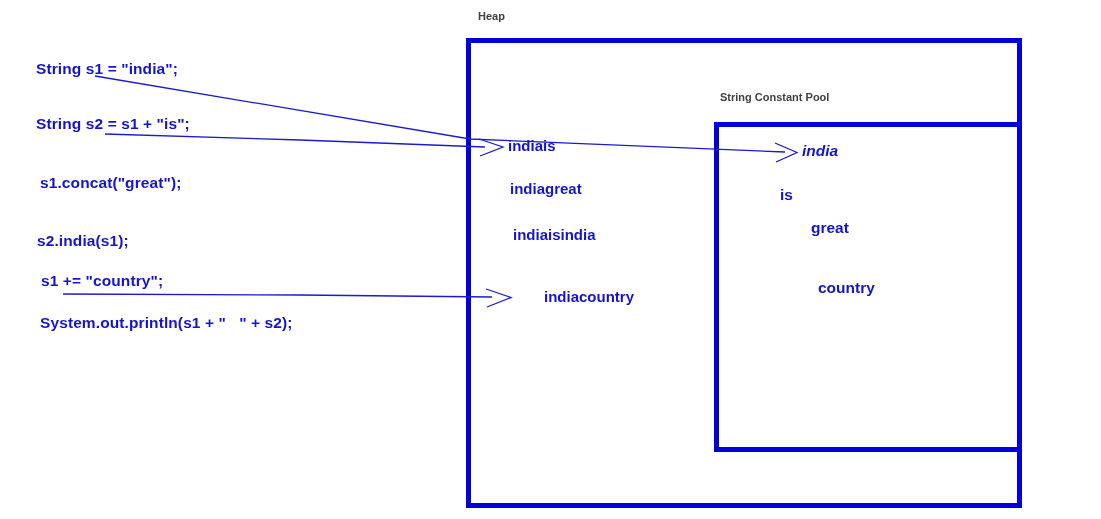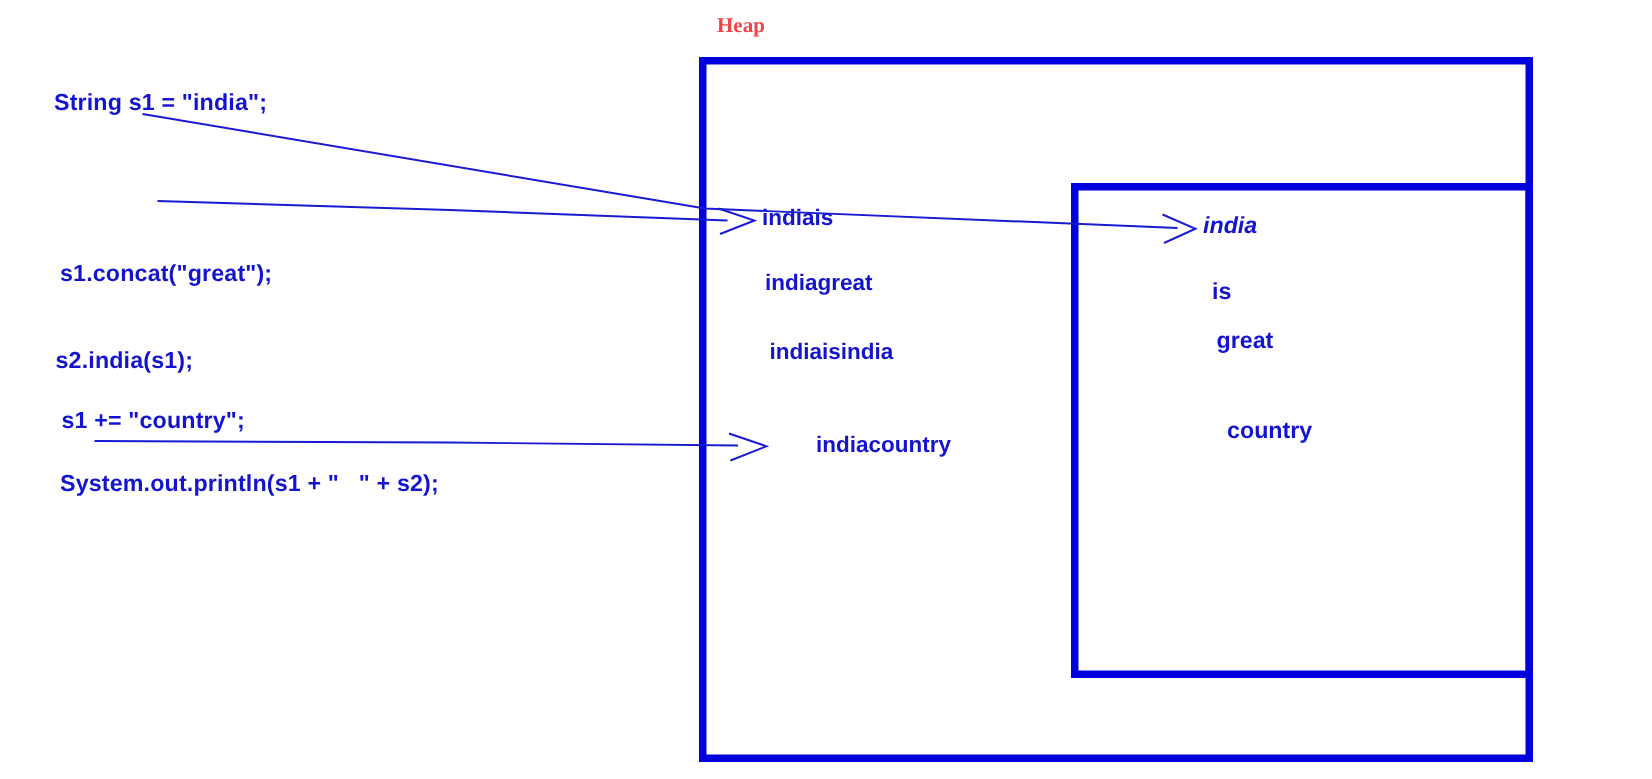--- a/index.html
+++ b/index.html
@@ -18,25 +18,24 @@
   .code-line {
     position: absolute;
     color: #1414cf;
     font-weight: bold;
     font-size: 15.5px;
     letter-spacing: 0.1px;
     white-space: pre;
   }
   .box-label {
     position: absolute;
-    color: #ef4444;
+    color: #404040;
     font-weight: bold;
-    font-size: 14px;
+    font-size: 11px;
     white-space: pre;
-    font-family: Liberation Serif, serif;
   }
   .heap-box {
     position: absolute;
     box-sizing: border-box;
     border: 5px solid #0000dd;
     background: transparent;
   }
   .scp-box {
     position: absolute;
     box-sizing: border-box;
@@ -74,34 +73,36 @@
 <body>
 
 <div id="canvas">
 
   <div class="heap-box" id="heap-box" style="left: 466px; top: 38px; width: 556px; height: 470px;"></div>
 
   <div class="scp-box" id="scp-box" style="left: 714px; top: 122px; width: 308px; height: 330px;"></div>
 
   <div class="box-label" id="heap-label" style="left: 478px; top: 10px;">Heap</div>
 
+  <div class="box-label" id="pool-label" style="left: 720px; top: 91px;">String Constant Pool</div>
 
   <div class="code-line" style="left: 36px; top: 60px;">String s1 = "india";</div>
+  <div class="code-line" style="left: 36px; top: 115px;">String s2 = s1 + "is";</div>
   <div class="code-line" style="left: 40px; top: 174px;">s1.concat("great");</div>
   <div class="code-line" style="left: 37px; top: 232px;">s2.india(s1);</div>
   <div class="code-line" style="left: 41px; top: 272px;">s1 += "country";</div>
   <div class="code-line" style="left: 40px; top: 314px;">System.out.println(s1 + "   " + s2);</div>
 
   <div class="heap-item" style="left: 508px; top: 137px;">indiais</div>
   <div class="heap-item" style="left: 510px; top: 180px;">indiagreat</div>
   <div class="heap-item" style="left: 513px; top: 226px;">indiaisindia</div>
   <div class="heap-item" style="left: 516px; top: 288px; margin-left: 28px;">indiacountry</div>
 
   <div class="pool-item" style="left: 802px; top: 142px; font-style: italic;">india</div>
-  <div class="pool-item" style="left: 808px; top: 186px;">is</div>
+  <div class="pool-item" style="left: 780px; top: 186px;">is</div>
   <div class="pool-item" style="left: 811px; top: 219px;">great</div>
   <div class="pool-item" style="left: 818px; top: 279px;">country</div>
 
   <svg class="overlay" viewBox="0 0 1101 519">
 
     <g>
       <path d="M 95 76 L 470 139 L 785 152" stroke-width="1.3"></path>
       <polyline points="775,143 797,152.5 776,162" stroke-width="1.3"></polyline>
     </g>
 

